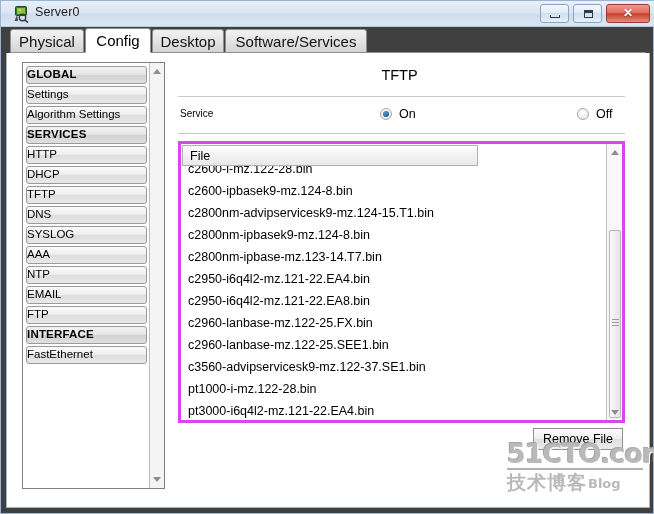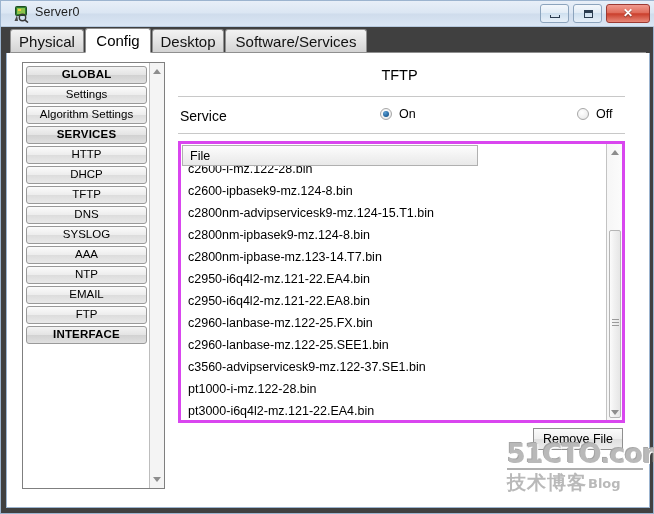--- a/index.html
+++ b/index.html
@@ -175,21 +175,20 @@
     height: 18px;
     margin-bottom: 2px;
     box-sizing: border-box;
     border: 1px solid #9a9a9a;
     border-radius: 3px;
     background: linear-gradient(to bottom, #fbfbfb 0%, #ededed 48%, #dddddd 52%, #e9e9e9 100%);
     font-size: 11.5px;
     color: #000000;
     display: flex;
     align-items: center;
-    justify-content: center;
     white-space: nowrap;
     line-height: 1;
   }
   .side-btn.header {
     font-weight: bold;
     letter-spacing: .2px;
     background: linear-gradient(to bottom, #f3f3f3 0%, #e4e4e4 48%, #d2d2d2 52%, #e0e0e0 100%);
   }
 
   
@@ -253,21 +252,21 @@
 
   .service-row {
     position: absolute;
     left: 0; top: 52px;
     width: 455px;
     height: 24px;
   }
   .service-label {
     position: absolute;
     left: 8px; top: 3px;
-    font-size: 14px;
+    font-size: 10px;
     color: #000;
   }
   .radio-wrap {
     position: absolute;
     top: 2px;
     display: flex;
     align-items: center;
     gap: 7px;
   }
   .radio-wrap.on  { left: 208px; }
@@ -535,20 +534,23 @@
           </div>
           <div class="side-btn">
             <span>EMAIL</span>
           </div>
           <div class="side-btn">
             <span>FTP</span>
           </div>
           <div class="side-btn header">
             <span>INTERFACE</span>
           </div>
+          <div class="side-btn">
+            <span>FastEthernet</span>
+          </div>
         </div>
       <div class="sb-scroll">
         <div class="sb-arrow up">
           <span class="tri-up"></span>
         </div>
         <div class="sb-arrow down">
           <span class="tri-down"></span>
         </div>
       </div>
     </div>

